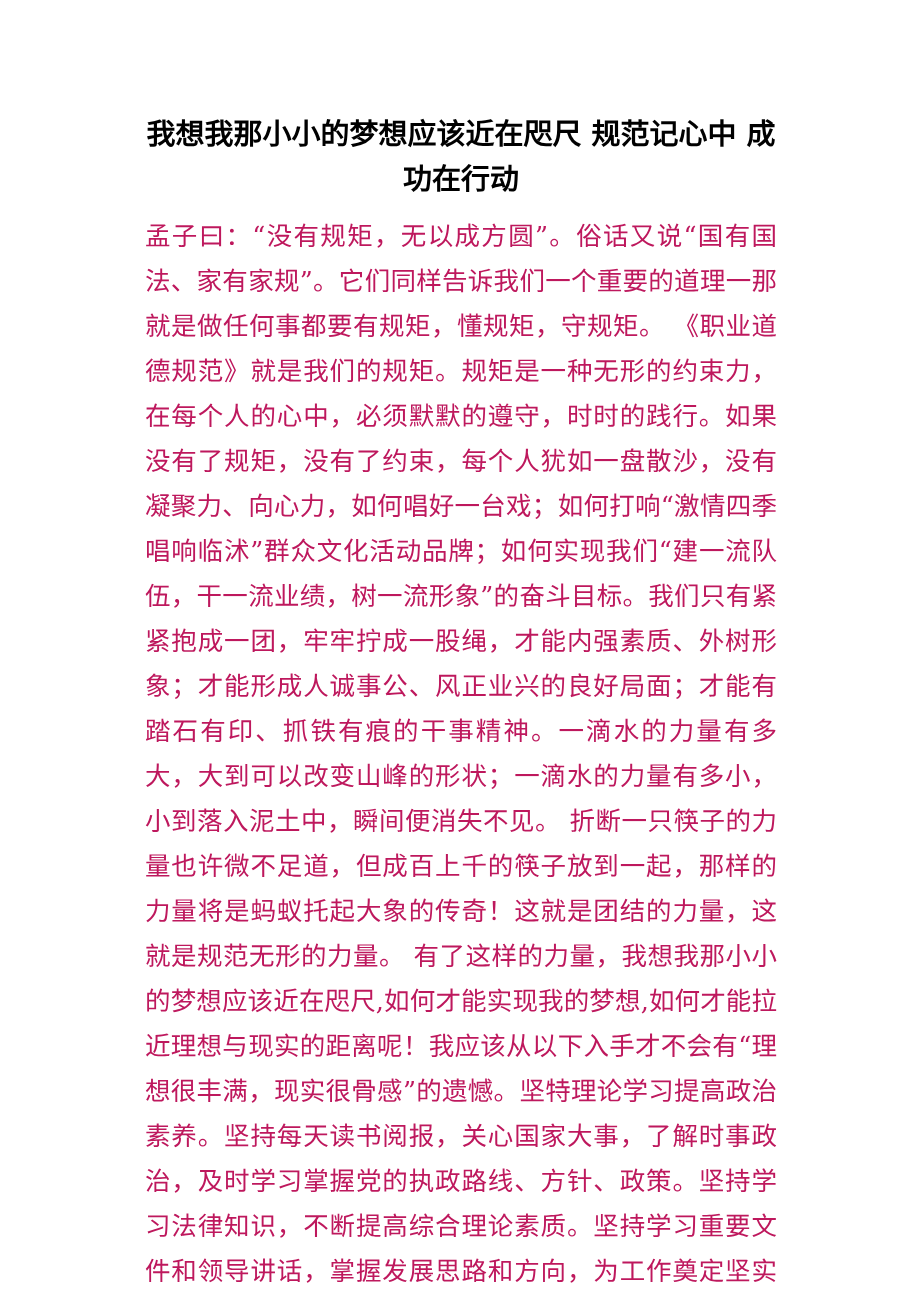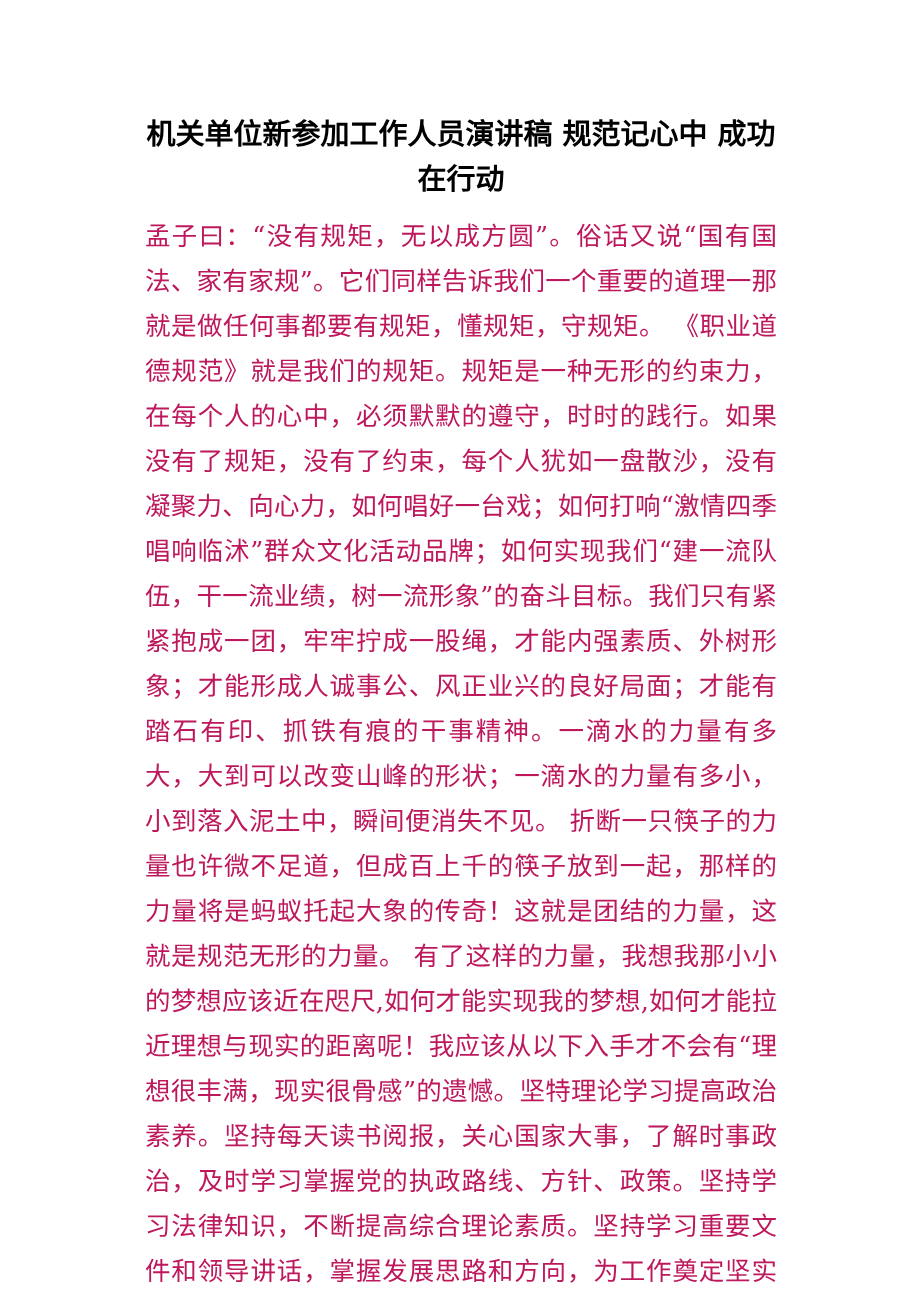--- a/index.html
+++ b/index.html
@@ -58,19 +58,19 @@
     white-space: pre-wrap;
   }
 </style>
 </head>
 <body>
 
 <div class="page">
 
   <div class="content">
 
-    <h1 class="doc-title">机关单位新参加工作人员演讲稿 规范记心中 成功在行动</h1>
+    <h1 class="doc-title">我想我那小小的梦想应该近在咫尺 规范记心中 成功在行动</h1>
 
     <p class="body-text">孟子曰：“没有规矩，无以成方圆”。俗话又说“国有国法、家有家规”。它们同样告诉我们一个重要的道理一那就是做任何事都要有规矩，懂规矩，守规矩。 《职业道德规范》就是我们的规矩。规矩是一种无形的约束力，在每个人的心中，必须默默的遵守，时时的践行。如果没有了规矩，没有了约束，每个人犹如一盘散沙，没有凝聚力、向心力，如何唱好一台戏；如何打响“激情四季唱响临沭”群众文化活动品牌；如何实现我们“建一流队伍，干一流业绩，树一流形象”的奋斗目标。我们只有紧紧抱成一团，牢牢拧成一股绳，才能内强素质、外树形象；才能形成人诚事公、风正业兴的良好局面；才能有踏石有印、抓铁有痕的干事精神。一滴水的力量有多大，大到可以改变山峰的形状；一滴水的力量有多小，小到落入泥土中，瞬间便消失不见。 折断一只筷子的力量也许微不足道，但成百上千的筷子放到一起，那样的力量将是蚂蚁托起大象的传奇！这就是团结的力量，这就是规范无形的力量。 有了这样的力量，我想我那小小的梦想应该近在咫尺,如何才能实现我的梦想,如何才能拉近理想与现实的距离呢！我应该从以下入手才不会有“理想很丰满，现实很骨感”的遗憾。坚特理论学习提高政治素养。坚持每天读书阅报，关心国家大事，了解时事政治，及时学习掌握党的执政路线、方针、政策。坚持学习法律知识，不断提高综合理论素质。坚持学习重要文件和领导讲话，掌握发展思路和方向，为工作奠定坚实的理论基础。 坚持实践锻炼积</p>
 
   </div>
 
 </div>
 
 </body></html>

